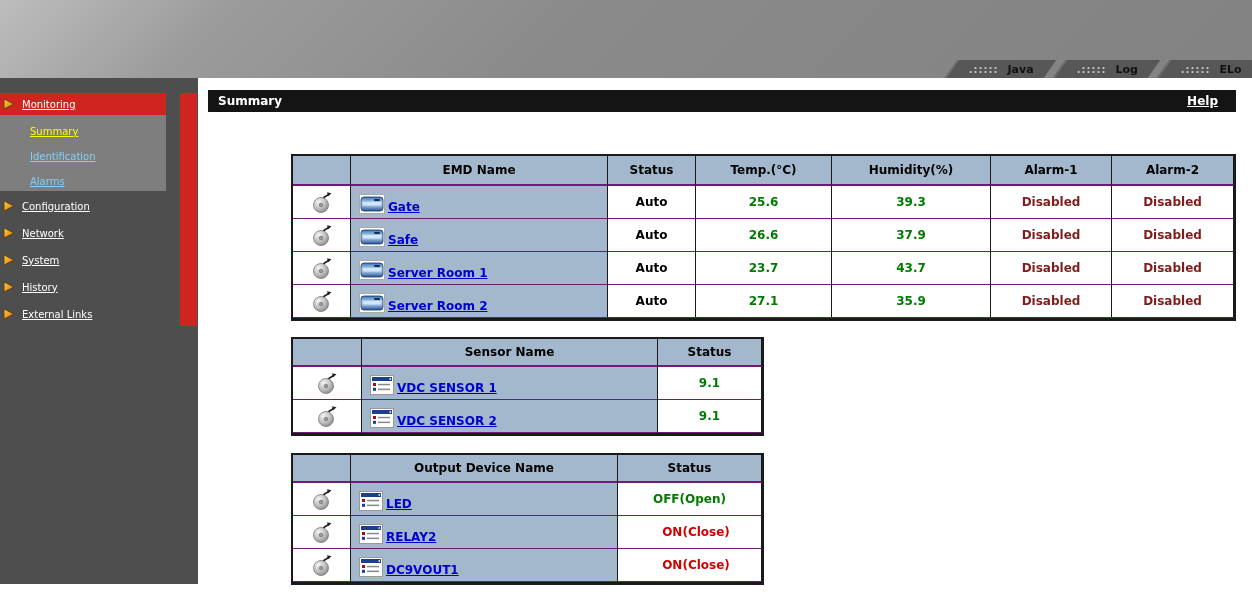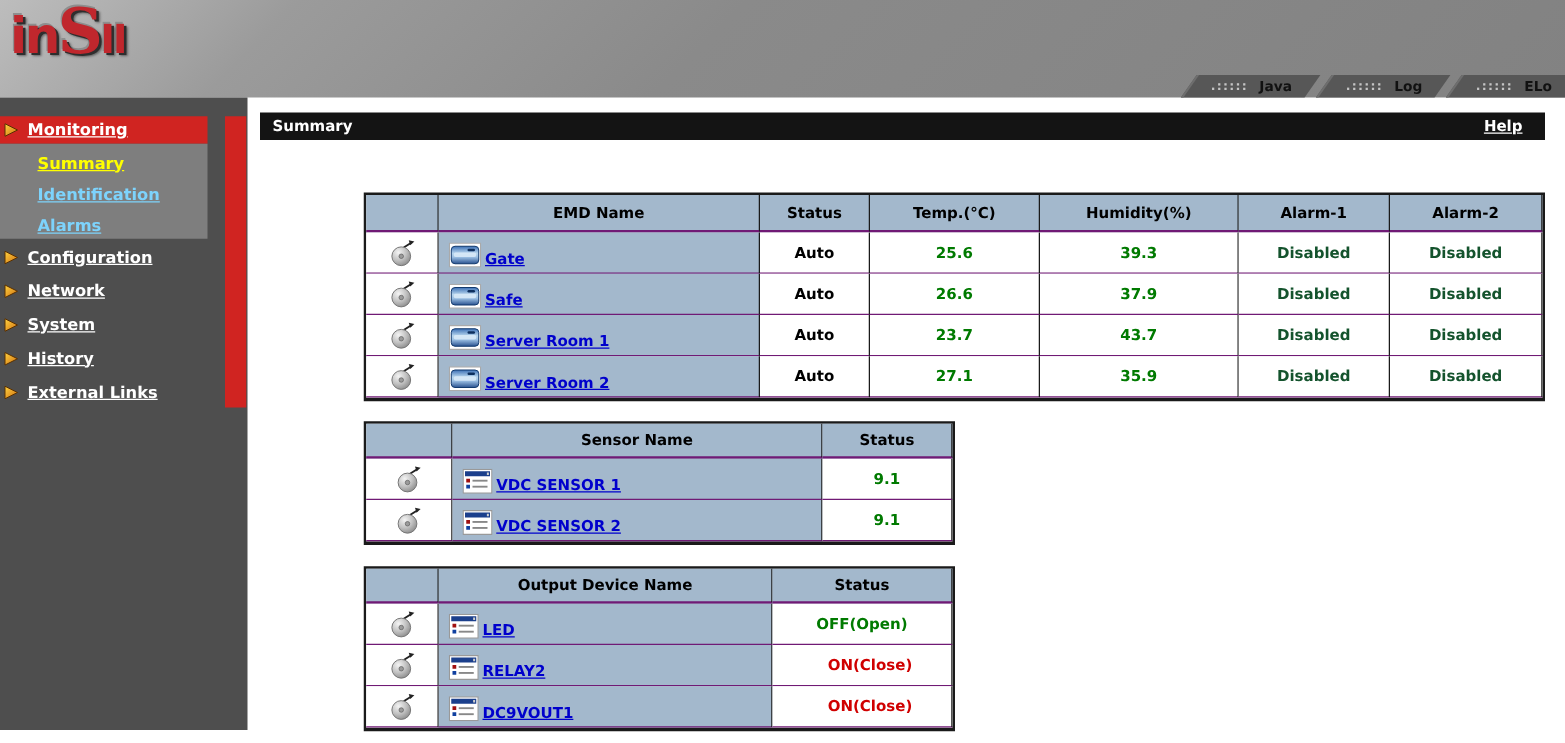--- a/index.html
+++ b/index.html
@@ -28,21 +28,21 @@
   .tab:last-child { margin-right:-14px; padding-right:24px; }
   .tab-inner { transform:skewX(35deg); display:flex; align-items:center; gap:9px;
     font-size:11px; font-weight:700; color:#111; white-space:nowrap; }
   .tab-dots { color:#c4c4c4; font-size:10px; letter-spacing:1px; }
   
   .sidebar { position:absolute; left:0; top:78px; width:198px; height:506px; background:#4e4e4e; }
   .red-strip { position:absolute; left:180px; top:15px; width:17px; height:233px; background:#d02421; }
   .mi-active-bar { position:absolute; left:0; top:15px; width:166px; height:22px; background:#d02421; }
   .submenu-block { position:absolute; left:0; top:37px; width:166px; height:76px; background:#7e7e7e; }
   .menu-item { position:absolute; display:flex; align-items:center; gap:7px; height:18px; cursor:pointer; white-space:nowrap; }
-  .menu-item a, .menu-link { font-size:13px; font-weight:700; text-decoration:underline; }
+  .menu-item a, .menu-link { font-size:10px; font-weight:400; text-decoration:underline; }
   .mi-main .menu-link { color:#ffffff; }
   .mi-active .menu-link { color:#ffffff; }
   .mi-sub .menu-link { color:#7dd3fc; }
   .mi-sub-active .menu-link { color:#ffff00; }
   .arrow-ic { width:12px; height:12px; flex:0 0 auto; }
   
   .titlebar { position:absolute; left:208px; top:90px; width:1028px; height:22px; background:#141414;
     display:flex; align-items:center; justify-content:space-between; padding:0 18px 0 10px; }
   .titlebar .pg-title { color:#fff; font-size:12px; font-weight:700; }
   .titlebar .help-link { color:#fff; font-size:12px; font-weight:700; text-decoration:underline; cursor:pointer; }
@@ -56,21 +56,21 @@
   .th, .td { border-right:1px solid #1a1a1a; border-bottom:1px solid #701a75;
     display:flex; align-items:center; justify-content:center; overflow:hidden; }
   .th { background:#a3b8cc; color:#000; font-size:12px; font-weight:700; border-bottom-width:2px; }
   .td { background:#fff; font-size:12px; font-weight:700; color:#000; }
   .td.name-td { background:#a3b8cc; justify-content:flex-start; align-items:flex-end;
     padding:3px 4px 4px 8px; gap:3px; }
   .td.icon-td { background:#ffffff; }
   .cell-link { color:#0000cc; font-size:12px; font-weight:700; text-decoration:underline; line-height:13px; cursor:pointer; }
   .c-green { color:#007a00; }
   .c-red { color:#d00000;margin-left:13px; }
-  .c-dis { color:#14532d; }
+  .c-dis { color:#7f1d1d; }
   .emd-grid { left:291px; top:154px; grid-template-columns:58px 257px 88px 136px 159px 121px 122px;
     grid-template-rows:30px 33px 33px 33px 33px; }
   .sensor-grid { left:291px; top:337px; grid-template-columns:69px 296px 104px;
     grid-template-rows:28px 33px 33px; }
   .output-grid { left:291px; top:453px; grid-template-columns:58px 267px 144px;
     grid-template-rows:28px 33px 33px 33px; }
   .dev-tile { display:inline-flex; }
   .hidden-defs { position:absolute; width:0; height:0; overflow:hidden; }
 </style>
 </head>
@@ -92,21 +92,20 @@
     <linearGradient id="arrGrad" x1="0" y1="0" x2="1" y2="1">
       <stop offset="0%" stop-color="#ffd340"></stop>
         <stop offset="100%" stop-color="#cf6f10"></stop>
     </linearGradient>
   </defs>
 </svg>
 
 <div class="stage">
 
   <div class="topband">
-    <div class="logo"><span class="lg-in">in</span><span class="lg-s">S</span><span class="lg-ii">II</span></div>
     <div class="tabstrip">
       <div class="tab">
         <span class="tab-inner">
             <span class="tab-dots">.:::::</span>
             <span>Java</span>
           </span>
       </div>
       <div class="tab">
         <span class="tab-inner">
             <span class="tab-dots">.:::::</span>

